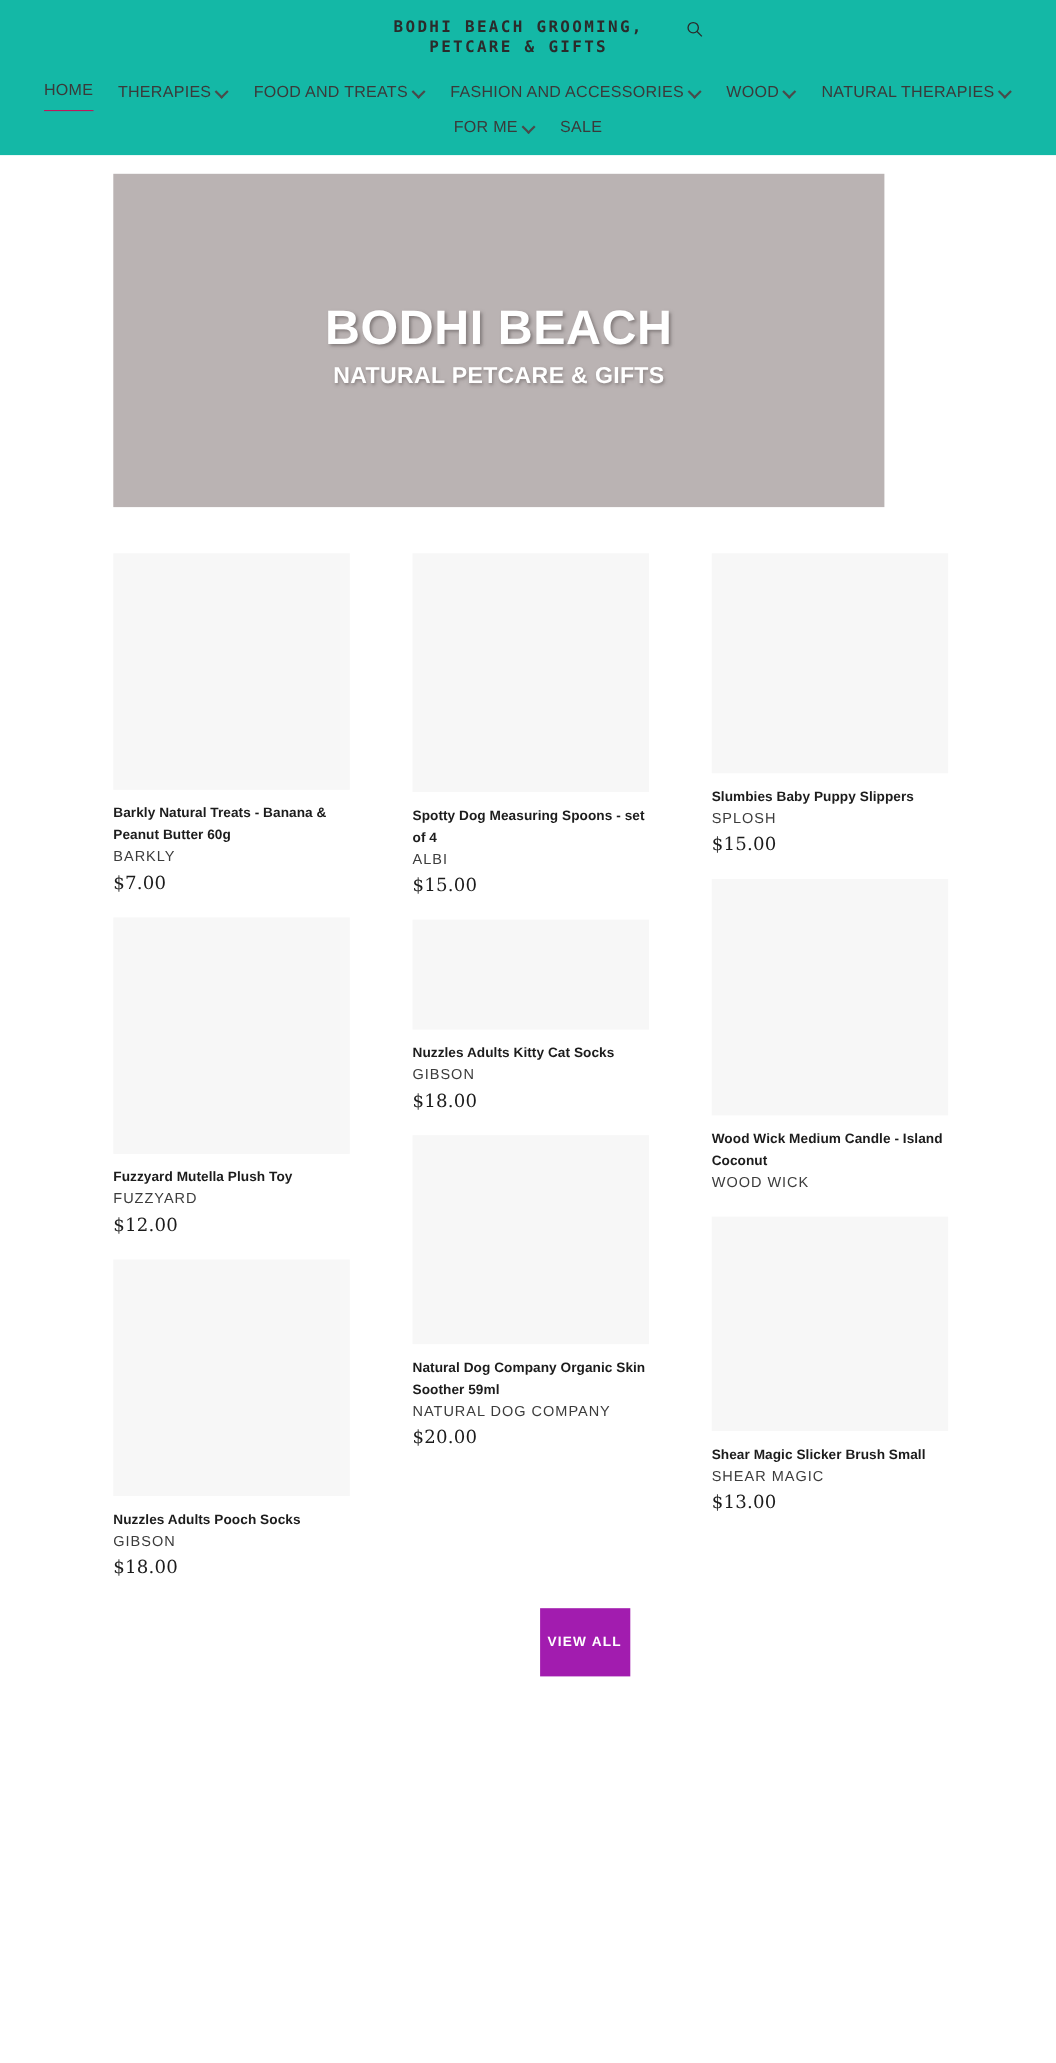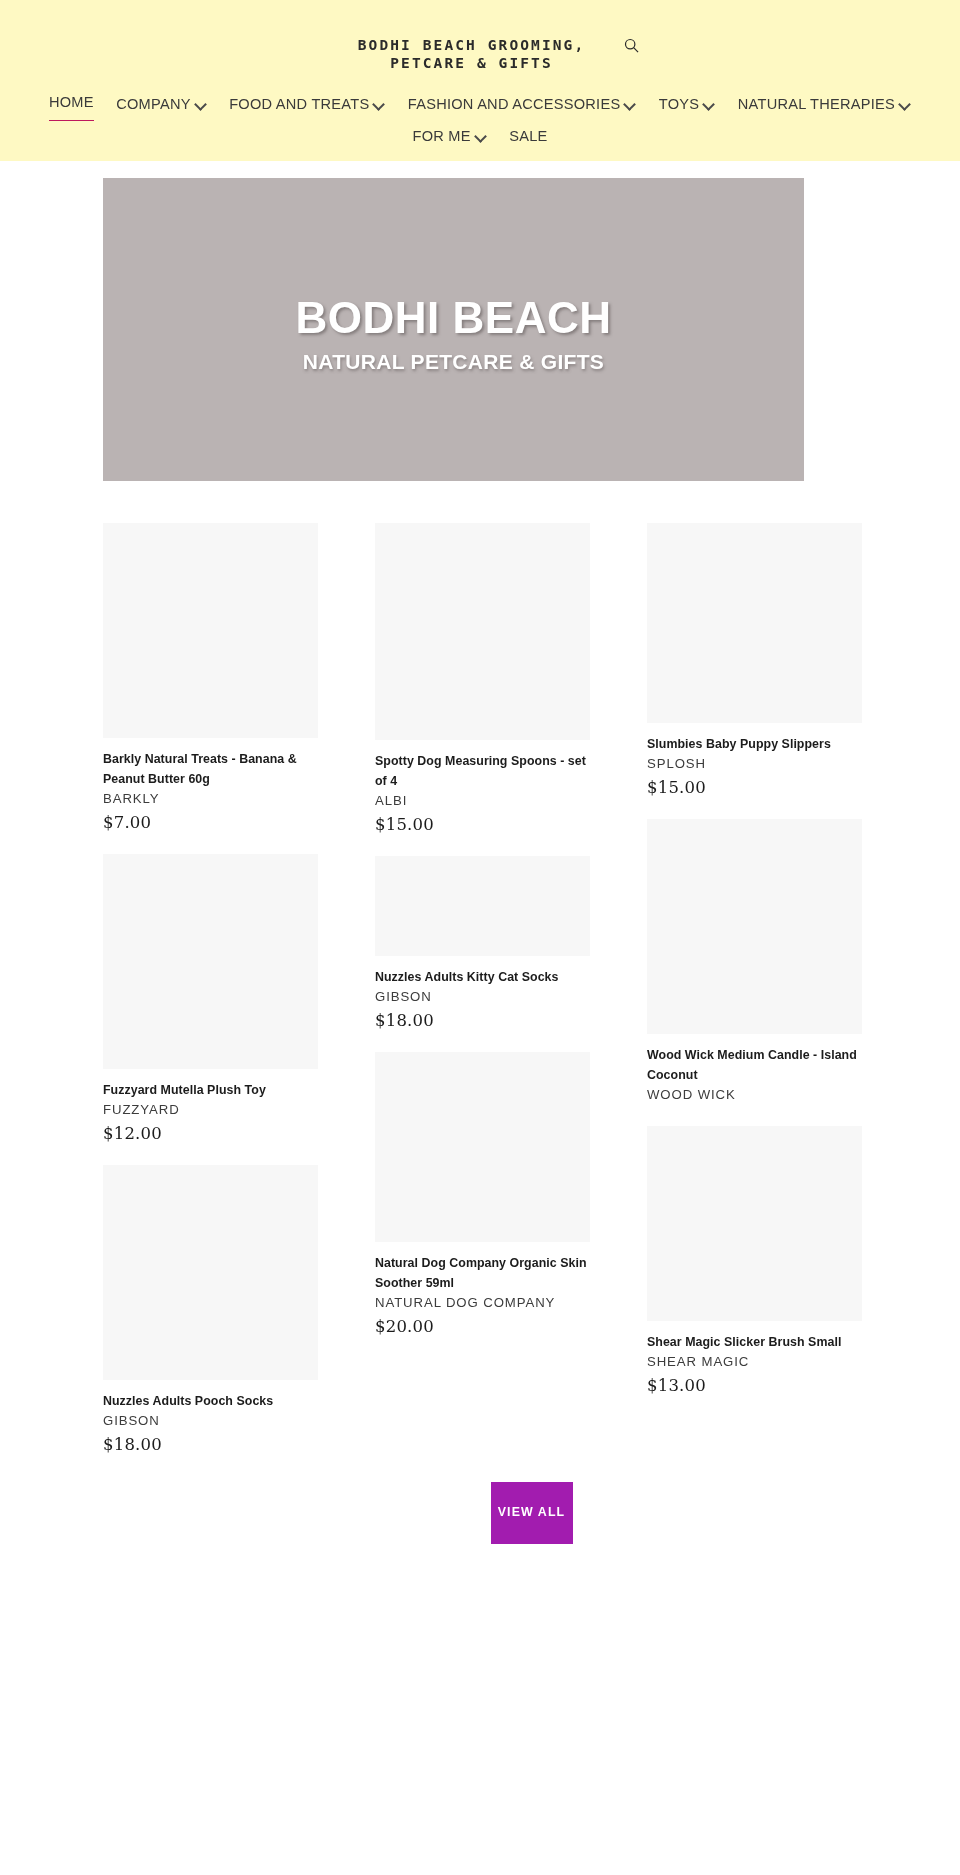--- a/index.html
+++ b/index.html
@@ -10,22 +10,22 @@
     font-family: "Liberation Sans", sans-serif;
     color: #1c1c1c;
     overflow-x: hidden;
   }
 
   body { position: relative; width: 960px; min-height: 1875px; }
 
   
   .site-header {
     width: 100%;
-    background: #fef9c3;
-    padding-top: 36px;
+    background: #14b8a6;
+    padding-top: 17px;
   }
 
   .brand-row {
     position: relative;
     width: 100%;
     text-align: center;
     padding: 0 20px;
   }
 
   .brand-title {
@@ -238,30 +238,30 @@
         <line x1="10.3" y1="10.3" x2="15" y2="15" stroke="#2b2b2b" stroke-width="1.3"></line>
       </svg>
     </button>
   </div>
 
   <nav class="main-nav">
     <a class="nav-item active" href="#">
       <span class="nav-label">HOME</span>
     </a>
     <a class="nav-item" href="#">
-      <span class="nav-label">COMPANY</span><span class="chev"></span>
+      <span class="nav-label">THERAPIES</span><span class="chev"></span>
     </a>
     <a class="nav-item" href="#">
       <span class="nav-label">FOOD AND TREATS</span><span class="chev"></span>
     </a>
     <a class="nav-item" href="#">
       <span class="nav-label">FASHION AND ACCESSORIES</span><span class="chev"></span>
     </a>
     <a class="nav-item" href="#">
-      <span class="nav-label">TOYS</span><span class="chev"></span>
+      <span class="nav-label">WOOD</span><span class="chev"></span>
     </a>
     <a class="nav-item" href="#">
       <span class="nav-label">NATURAL THERAPIES</span><span class="chev"></span>
     </a>
     <a class="nav-item" href="#">
       <span class="nav-label">FOR ME</span><span class="chev"></span>
     </a>
     <a class="nav-item" href="#">
       <span class="nav-label">SALE</span>
     </a>

